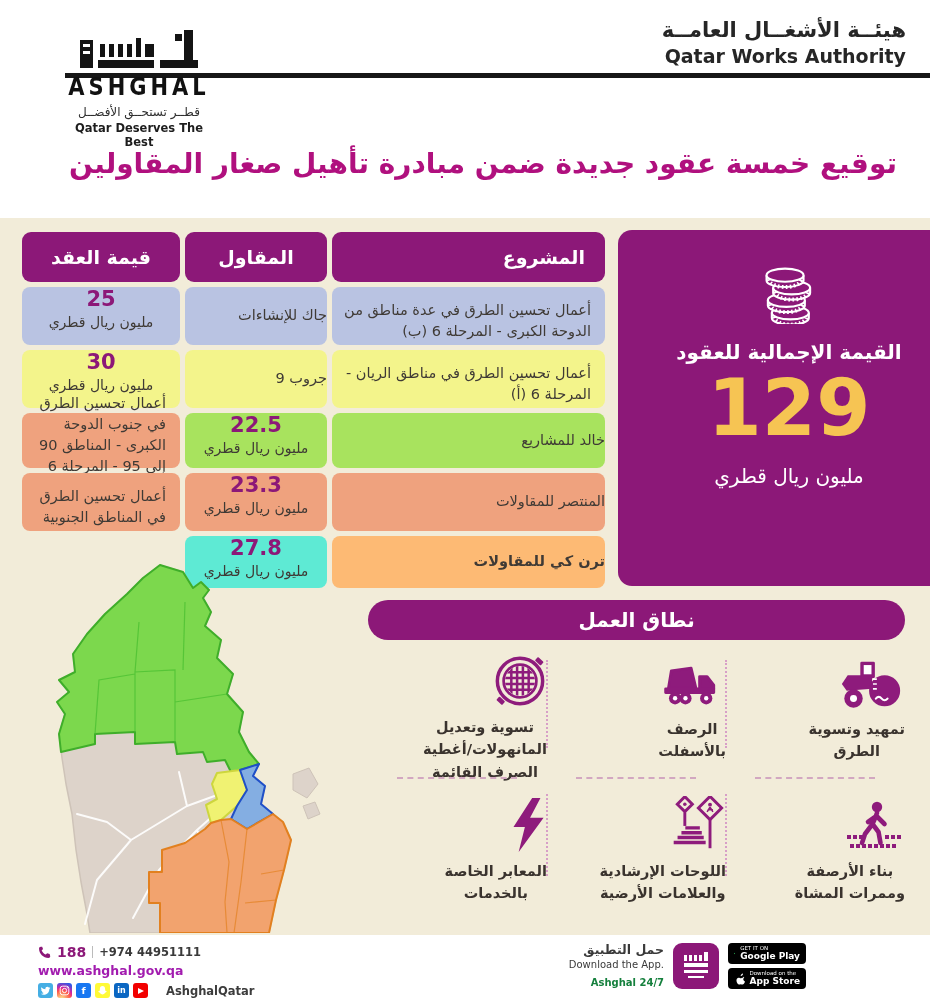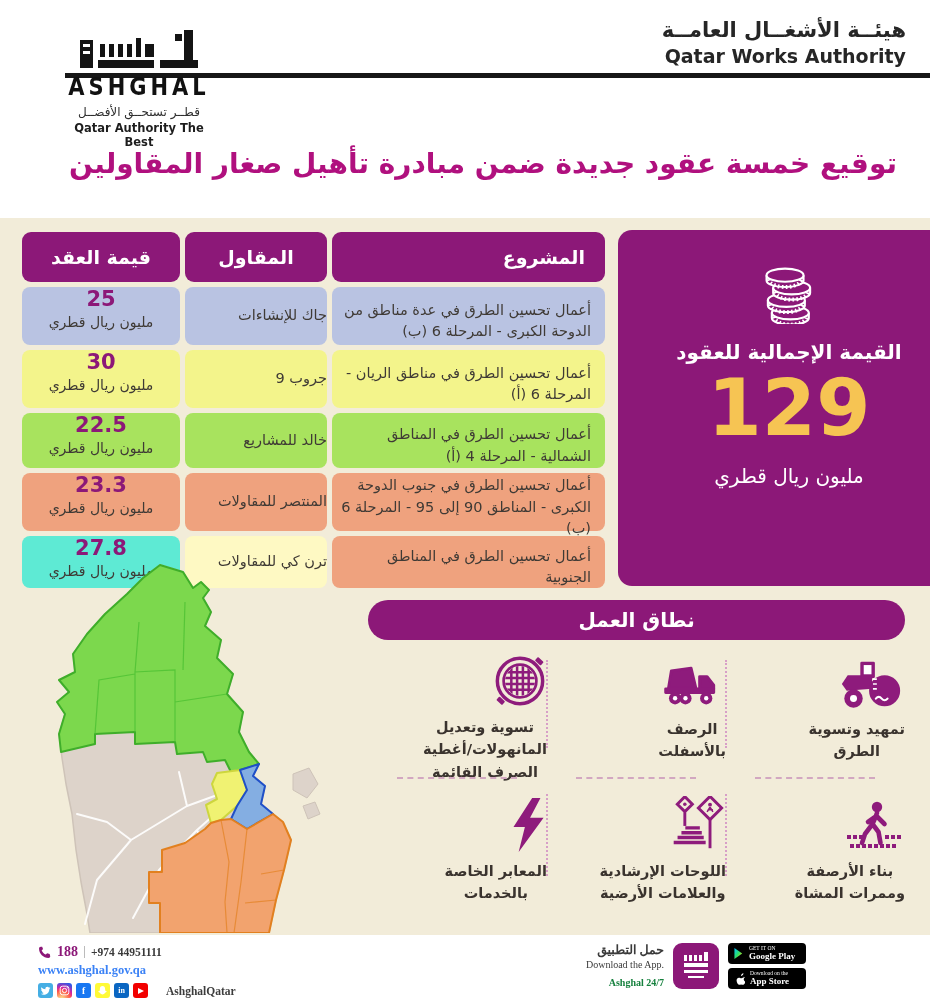--- a/index.html
+++ b/index.html
@@ -45,27 +45,27 @@
   .scope-cell.row2{padding-top:16px;}
   .scope-icon{height:56px;display:flex;align-items:flex-end;justify-content:center;}
   .scope-label{margin-top:8px;font-size:14.5px;font-weight:bold;color:#3a332e;text-align:center;white-space:pre-line;line-height:1.55;direction:rtl;}
   .vline{position:absolute;width:0;border-left:2px dotted #d79fc7;}
   .hdash{position:absolute;height:0;width:120px;border-top:2px dashed #d2a7c0;}
 
   
   .map{position:absolute;left:35px;top:562px;width:325px;height:371px;}
 
   
-  .footer{position:absolute;left:0;top:935px;width:826px;height:65px;background:#fff;font-family:Liberation Serif, serif;}
+  .footer{position:absolute;left:0;top:935px;width:826px;height:65px;background:#fff;}
   .contact{position:absolute;left:38px;top:9px;}
   .phone-row{display:flex;align-items:center;gap:6px;}
   .phone-188{color:#8c1878;font-weight:bold;font-size:14px;}
   .phone-sep{width:1px;height:12px;background:#bbb;}
   .phone-full{color:#3a3a3a;font-size:11.5px;font-weight:600;}
-  .website{font-weight:bold;font-size:12.5px;color:#3b82f6;margin-top:3px;}
+  .website{font-weight:bold;font-size:12.5px;color:#a21caf;margin-top:3px;}
   .social-row{display:flex;align-items:center;gap:4px;margin-top:5px;}
   .social{width:15px;height:15px;border-radius:3px;display:flex;align-items:center;justify-content:center;color:#fff;font-size:9.5px;font-weight:bold;overflow:hidden;}
   .social.tw{background:#45aee4;}
   .social.ig{background:radial-gradient(circle at 30% 110%,#fdf497 0%,#fd5949 45%,#d6249f 60%,#285AEB 90%);}
   .social.fb{background:#1877f2;}
   .social.sc{background:#fffa37;}
   .social.li{background:#0a66c2;font-size:8px;}
   .social.yt{background:#f20000;}
   .yt-tri{width:0;height:0;border-left:6px solid #fff;border-top:3.5px solid transparent;border-bottom:3.5px solid transparent;}
   .handle{font-size:11.5px;font-weight:600;color:#3c3c3c;margin-left:14px;}
@@ -103,21 +103,21 @@
         <rect x="47" y="14" width="5" height="13"></rect>
         <rect x="56" y="8" width="5" height="19"></rect>
         <rect x="65" y="14" width="9" height="13"></rect>
         <rect x="80" y="30" width="38" height="8"></rect>
         <rect x="104" y="0" width="9" height="34"></rect>
         <rect x="95" y="4" width="7" height="7"></rect>
       </g>
     </svg>
     <div class="logo-word">ASHGHAL</div>
     <div class="logo-tag-ar">قطــر تستحــق الأفضــل</div>
-    <div class="logo-tag-en">Qatar Authority The Best</div>
+    <div class="logo-tag-en">Qatar Deserves The Best</div>
   </div>
 
   <div class="authority">
     <div class="ar">هيئــة الأشغــال العامــة</div>
     <div class="en">Qatar Works Authority</div>
   </div>
 
   <div class="title">
     <div>توقيع خمسة عقود جديدة ضمن مبادرة تأهيل صغار المقاولين</div>
   </div>
@@ -134,36 +134,35 @@
       <div class="value-unit">مليون ريال قطري</div>
     </div>
 
     <div class="td project" style="background: rgb(243, 244, 139);">أعمال تحسين الطرق في مناطق الريان - المرحلة 6 (أ)</div>
     <div class="td contractor" style="background: rgb(243, 244, 139);">جروب 9</div>
     <div class="td value" style="background: rgb(243, 244, 139);">
       <div class="value-num">30</div>
       <div class="value-unit">مليون ريال قطري</div>
     </div>
 
-    <div class="td project" style="background: rgb(168, 227, 94);">أعمال تحسين الطرق في المناطق الشمالية - المرحلة 4 (أ)</div>
     <div class="td contractor" style="background: rgb(168, 227, 94);">خالد للمشاريع</div>
     <div class="td value" style="background: rgb(168, 227, 94);">
       <div class="value-num">22.5</div>
       <div class="value-unit">مليون ريال قطري</div>
     </div>
 
     <div class="td project" style="background: rgb(239, 162, 126);">أعمال تحسين الطرق في جنوب الدوحة الكبرى - المناطق 90 إلى 95 - المرحلة 6 (ب)</div>
     <div class="td contractor" style="background: rgb(239, 162, 126);">المنتصر للمقاولات</div>
     <div class="td value" style="background: rgb(239, 162, 126);">
       <div class="value-num">23.3</div>
       <div class="value-unit">مليون ريال قطري</div>
     </div>
 
     <div class="td project" style="background: rgb(239, 162, 126);">أعمال تحسين الطرق في المناطق الجنوبية</div>
-    <div class="td contractor" style="background: #fef9c3;">ترن كي للمقاولات</div>
+    <div class="td contractor" style="background: #fdba74; font-weight: bold;">ترن كي للمقاولات</div>
     <div class="td value" style="background: #5eead4;">
       <div class="value-num">27.8</div>
       <div class="value-unit">مليون ريال قطري</div>
     </div>
   </div>
 
   <div class="total">
     <svg width="66" height="62" viewBox="0 0 100 92" style="margin-top:32px;">
       <g stroke="#fff" stroke-width="3.2" fill="#8c1878" stroke-linejoin="round">
         <g transform="translate(52,76)">

